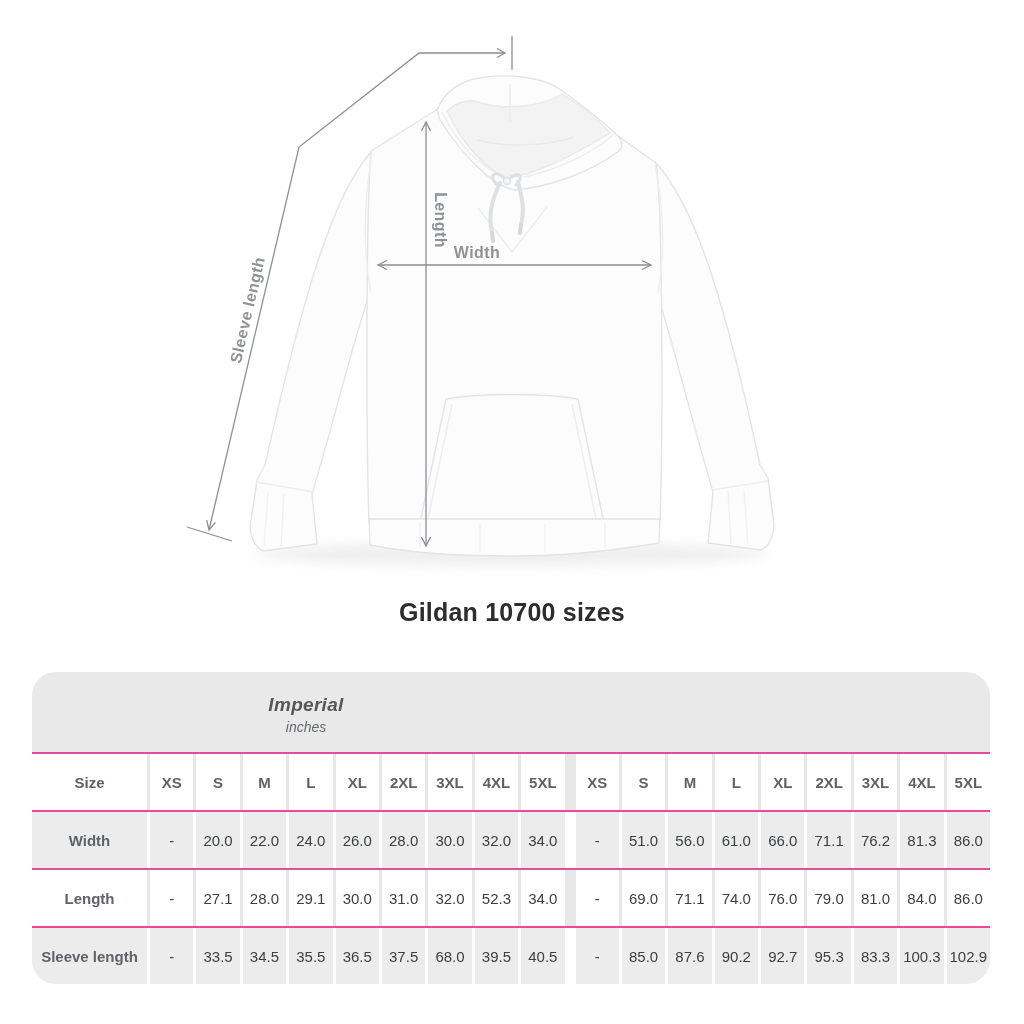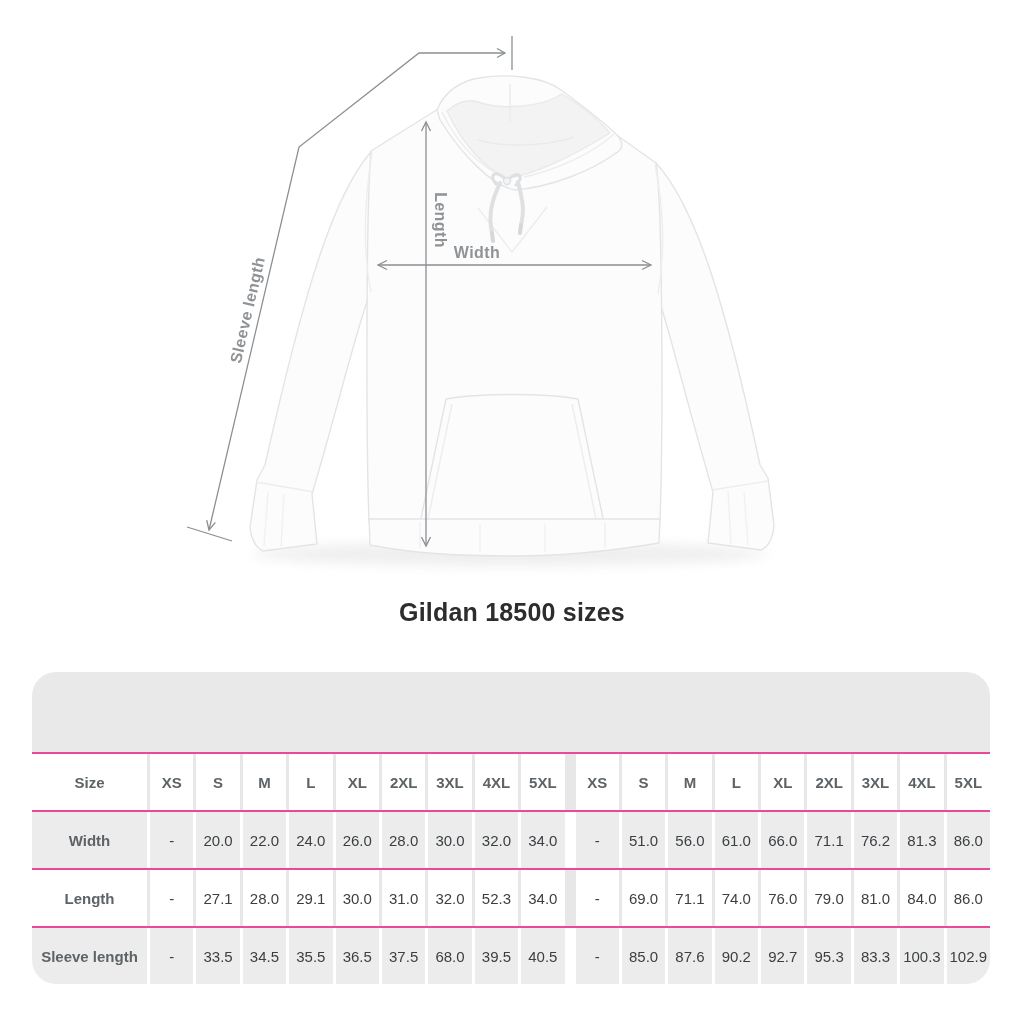--- a/index.html
+++ b/index.html
@@ -118,24 +118,28 @@
           <path d="M187,527 L232,541"></path>
         </g>
       </g>
     </svg>
 
     <div class="meas-label width">Width</div>
     <div class="meas-label length">Length</div>
     <div class="meas-label sleeve">Sleeve length</div>
   </div>
 
-  <h1 class="page-title">Gildan 18500 sizes</h1>
+  <h1 class="page-title">Gildan 10700 sizes</h1>
 
   <div class="chart">
     <div class="band">
+      <div class="ug">
+        <div class="ug-name">Imperial</div>
+        <div class="ug-unit">inches</div>
+      </div>
     </div>
     <div>
         <div class="trow white">
           <div class="cell rowlabel">Size</div>
           <div class="cell hcell">XS</div>
           <div class="cell hcell">S</div>
           <div class="cell hcell">M</div>
           <div class="cell hcell">L</div>
           <div class="cell hcell">XL</div>
           <div class="cell hcell">2XL</div>

